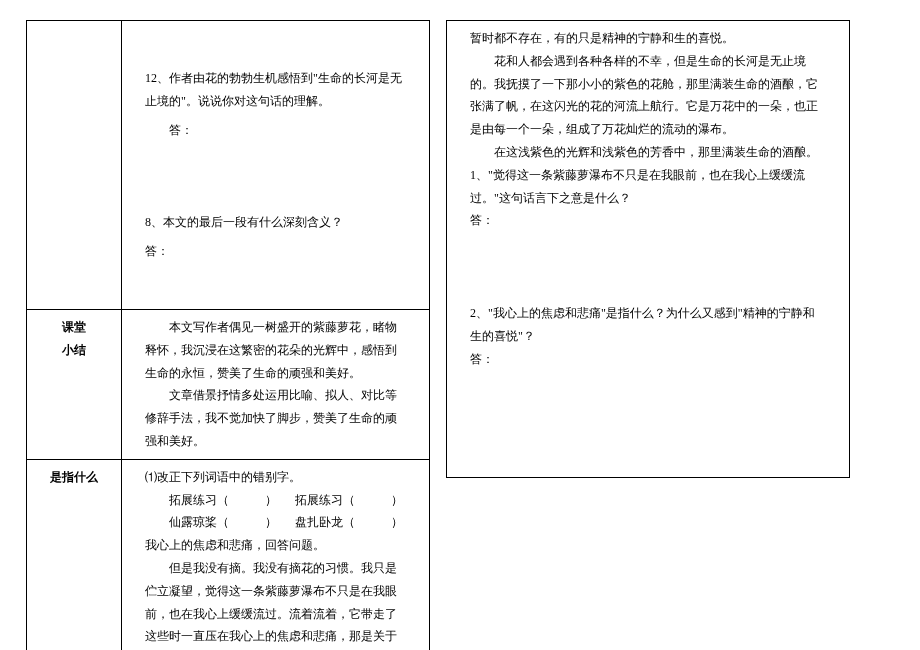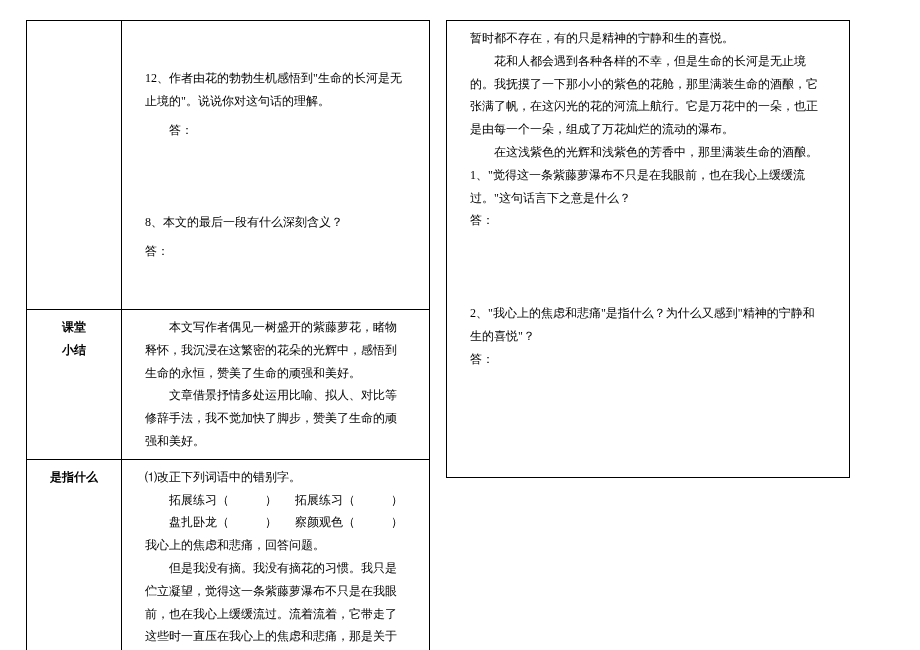--- a/index.html
+++ b/index.html
@@ -98,23 +98,23 @@
           <span>是指什么</span>
         </td>
         <td>
           <div>⑴改正下列词语中的错别字。</div>
           <div class="indent">
             <span>拓展练习（</span><span class="paren"></span><span>）</span>
             &nbsp;&nbsp;&nbsp;&nbsp;
             <span>拓展练习（</span><span class="paren"></span><span>）</span>
           </div>
           <div class="indent">
+            <span>仙露琼桨（</span><span class="paren"></span><span>）</span>
+            &nbsp;&nbsp;&nbsp;&nbsp;
             <span>盘扎卧龙（</span><span class="paren"></span><span>）</span>
-            &nbsp;&nbsp;&nbsp;&nbsp;
-            <span>察颜观色（</span><span class="paren"></span><span>）</span>
           </div>
           <div>我心上的焦虑和悲痛，回答问题。</div>
           <div class="indent">但是我没有摘。我没有摘花的习惯。我只是伫立凝望，觉得这一条紫藤萝瀑布不只是在我眼前，也在我心上缓缓流过。流着流着，它带走了这些时一直压在我心上的焦虑和悲痛，那是关于生死谜、手足情的。我沉浸在这繁密的花朵的光辉中，别的一切</div>
         </td>
       </tr>
     </tbody>
       </table>
   </div>
 
   <div class="col right-col">

